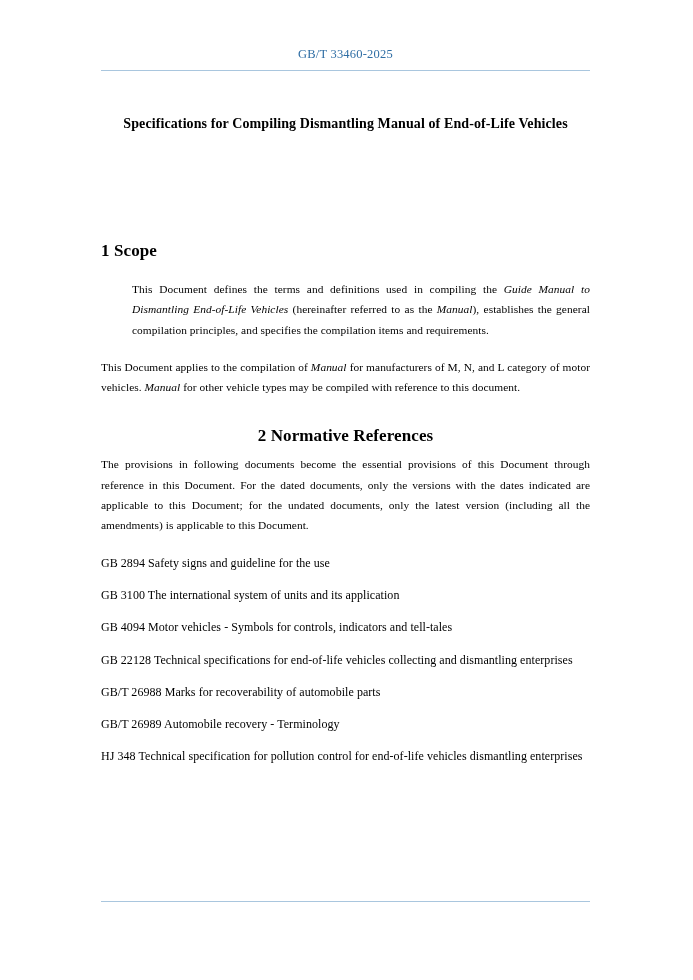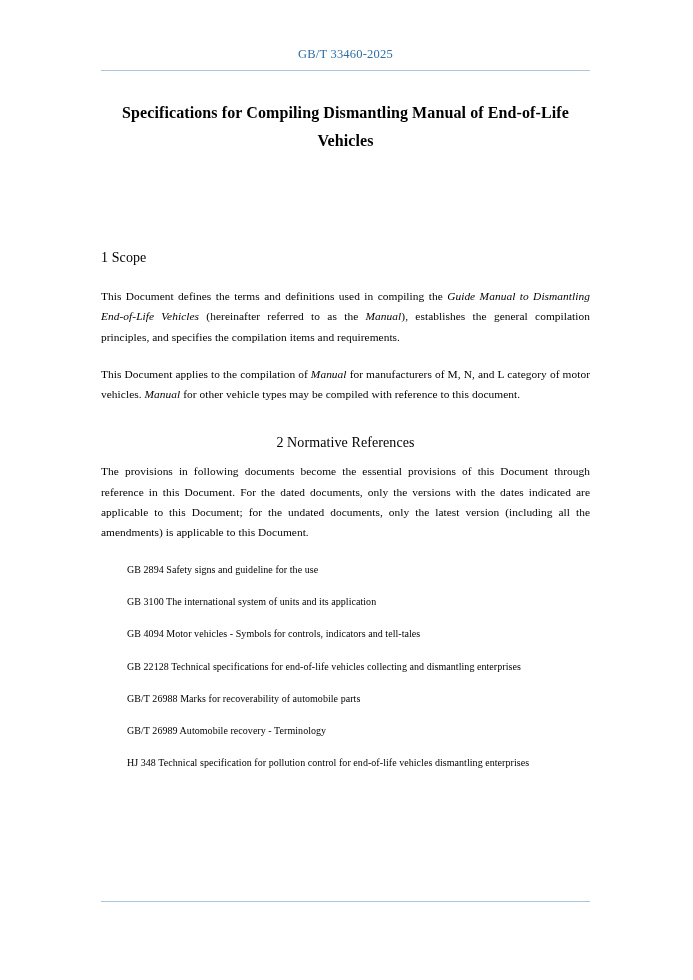--- a/index.html
+++ b/index.html
@@ -47,65 +47,64 @@
   
   .content {
     position: absolute;
     left: 101px;
     top: 99px;
     width: 489px;
   }
 
   
   .doc-title {
-    font-size: 16px;
+    font-size: 14px;
     font-weight: bold;
     text-align: center;
-    line-height: 28px;
+    line-height: 49px;
     letter-spacing: 0.1px;
     margin: 0;
   }
 
   
   .section-heading {
-    font-size: 14px;
-    font-weight: normal;
+    font-size: 17px;
+    font-weight: bold;
     line-height: 20px;
     margin: 0;
     letter-spacing: 0.1px;
   }
   .h-scope { margin-top: 93px; }
   .h-norm  { margin-top: 29px; text-align: center; }
 
   
   .para {
     font-size: 11.4px;
     line-height: 20.3px;
     text-align: justify;
     text-justify: inter-word;
     margin: 0;
     letter-spacing: 0.05px;
   }
-  .p-scope-1 { margin-top: 18px; }
+  .p-scope-1 { margin-top: 18px; margin-left: 31px; }
   .p-scope-2 { margin-top: 17px; }
   .p-norm-1  { margin-top: 8px; }
 
   
   .ref-list {
     margin: 0;
     padding: 0;
     list-style: none;
     margin-top: 17px;
   }
   .ref-item {
-    font-size: 10px;
+    font-size: 12px;
     line-height: 20.3px;
     text-align: justify;
     text-justify: inter-word;
-    margin-left: 26px;
     margin-bottom: 12px;
     letter-spacing: 0.05px;
   }
   .ref-item:last-child { margin-bottom: 0; }
 
   em.it { font-style: italic; }
 
   
   .footer {
     position: absolute;

